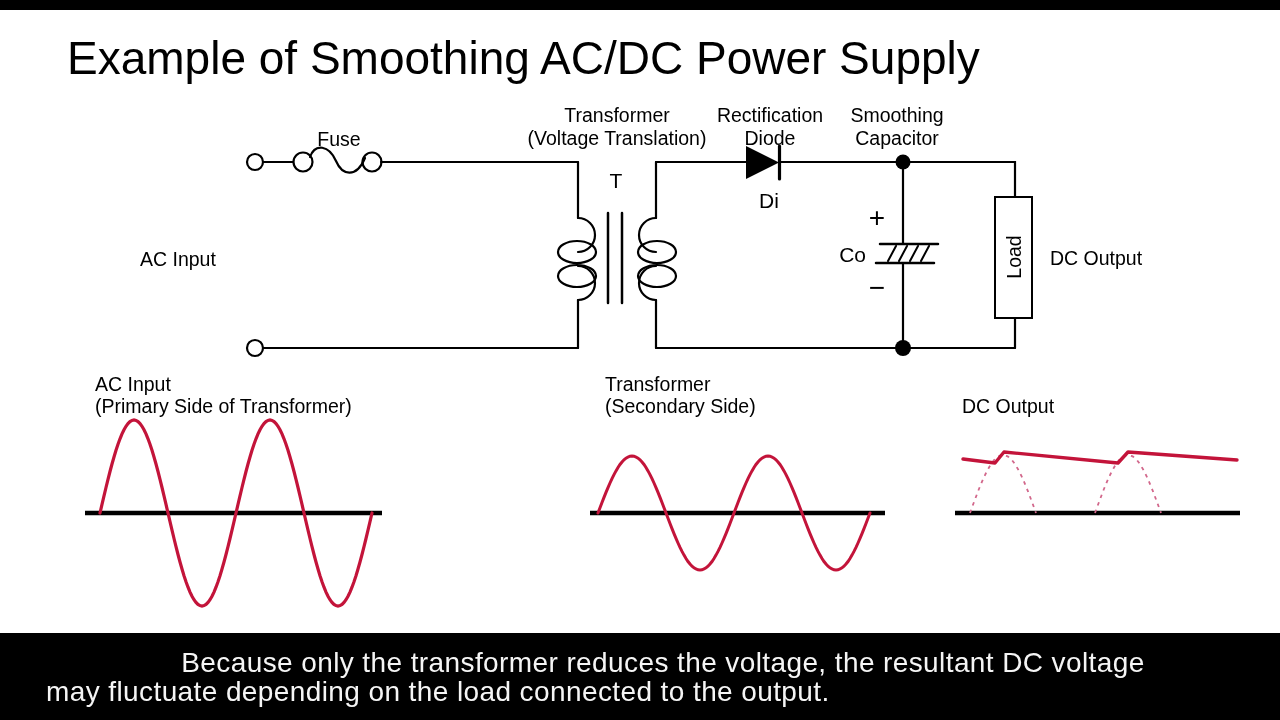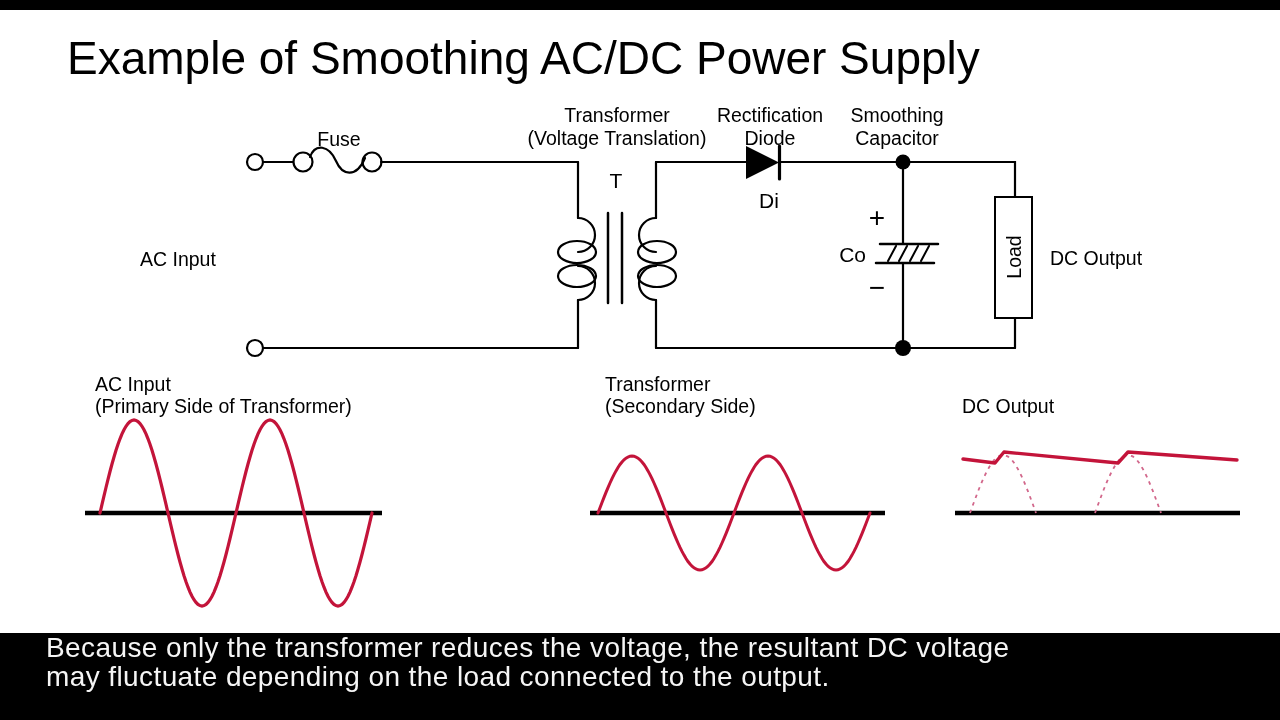--- a/index.html
+++ b/index.html
@@ -18,21 +18,21 @@
   .lbl-ref{font-size:21px;}
   .lbl-pol{font-size:28px;}
   .caption-bar{
     position:absolute;left:0;top:633px;width:1280px;height:87px;background:#000;
     color:#f5f5f5;
   }
   .caption-line{
     margin-left:46px;font-size:28px;line-height:29px;letter-spacing:0.4px;
     white-space:nowrap;
   }
-  .caption-line:first-child{margin-top:0;}
+  .caption-line:first-child{margin-top:15px;text-align:center;}
 </style>
 </head>
 <body>
 
 <div class="stage">
 
   <div class="letterbox-top"></div>
 
   <div class="slide-title">Example of Smoothing AC/DC Power Supply</div>
 

